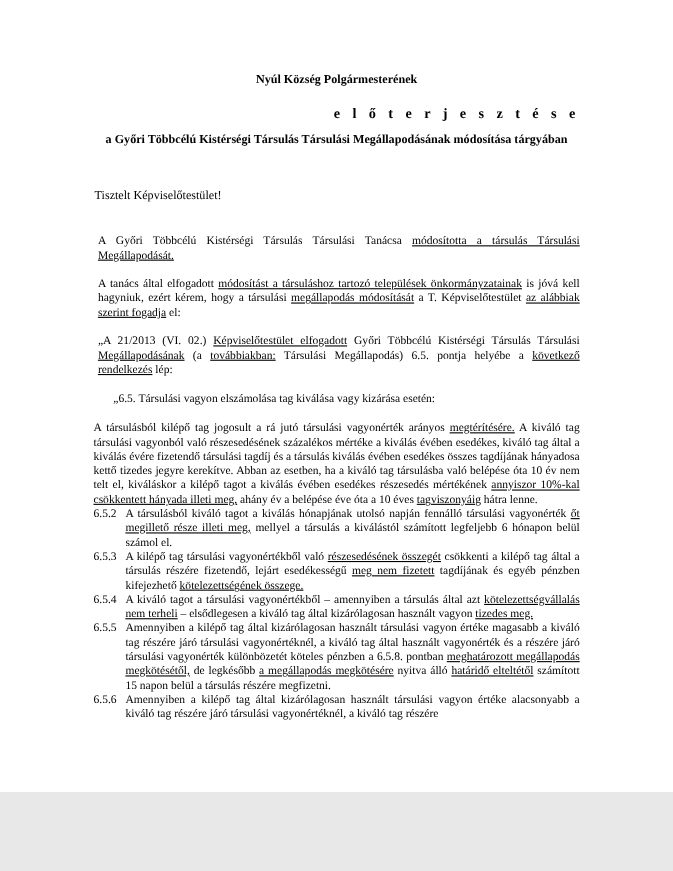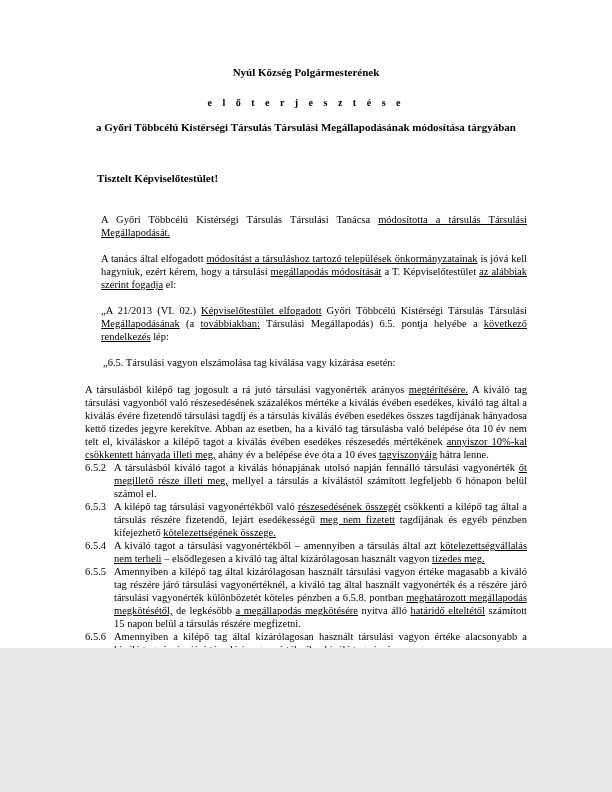--- a/index.html
+++ b/index.html
@@ -1,57 +1,57 @@
 <!DOCTYPE html>
 <html><head>
 <meta charset="utf-8">
 <style>
   html, body { margin: 0; padding: 0; background: #e8e8e8; }
   .page {
     width: 612px;
-    height: 648px;
+    height: 720px;
     margin: 0 auto;
     background: #ffffff;
     box-sizing: border-box;
     padding: 66px 85px 12px 85px;
     font-family: "Liberation Serif", "DejaVu Serif", serif;
     color: #000000;
     font-size: 10.5px;
     line-height: 13px;
     overflow: hidden;
   }
   .title-line1 {
     text-align: center;
     font-weight: bold;
     font-size: 11px;
     margin: 0 0 17px 0;
   }
   .title-line2 {
-    text-align: center;
+    text-align: right;
     font-weight: bold;
-    font-size: 10px;
+    font-size: 13px;
     letter-spacing: 4px;
     margin: 0 0 12px 0;
   }
   .title-line3 {
     text-align: left;
     font-weight: bold;
     font-size: 11px;
     line-height: 13px;
     margin: 0 auto 38px auto;
     max-width: 420px;
   }
   .salutation {
-    font-weight: bold;
+    font-weight: normal;
     font-size: 11px;
-    margin: 0 0 28px 12px;
+    margin: 0 0 28px 1px;
   }
   .para {
     text-align: justify;
-    margin: 0 0 13px 16px;
+    margin: 0 0 13px 4px;
   }
   .section-heading {
     font-weight: normal;
     margin: 12px 0 14px 18px;
   }
   .items { margin: 0; }
   .item { display: flex; }
   .item-number {
     flex: none;
     width: 29px;

